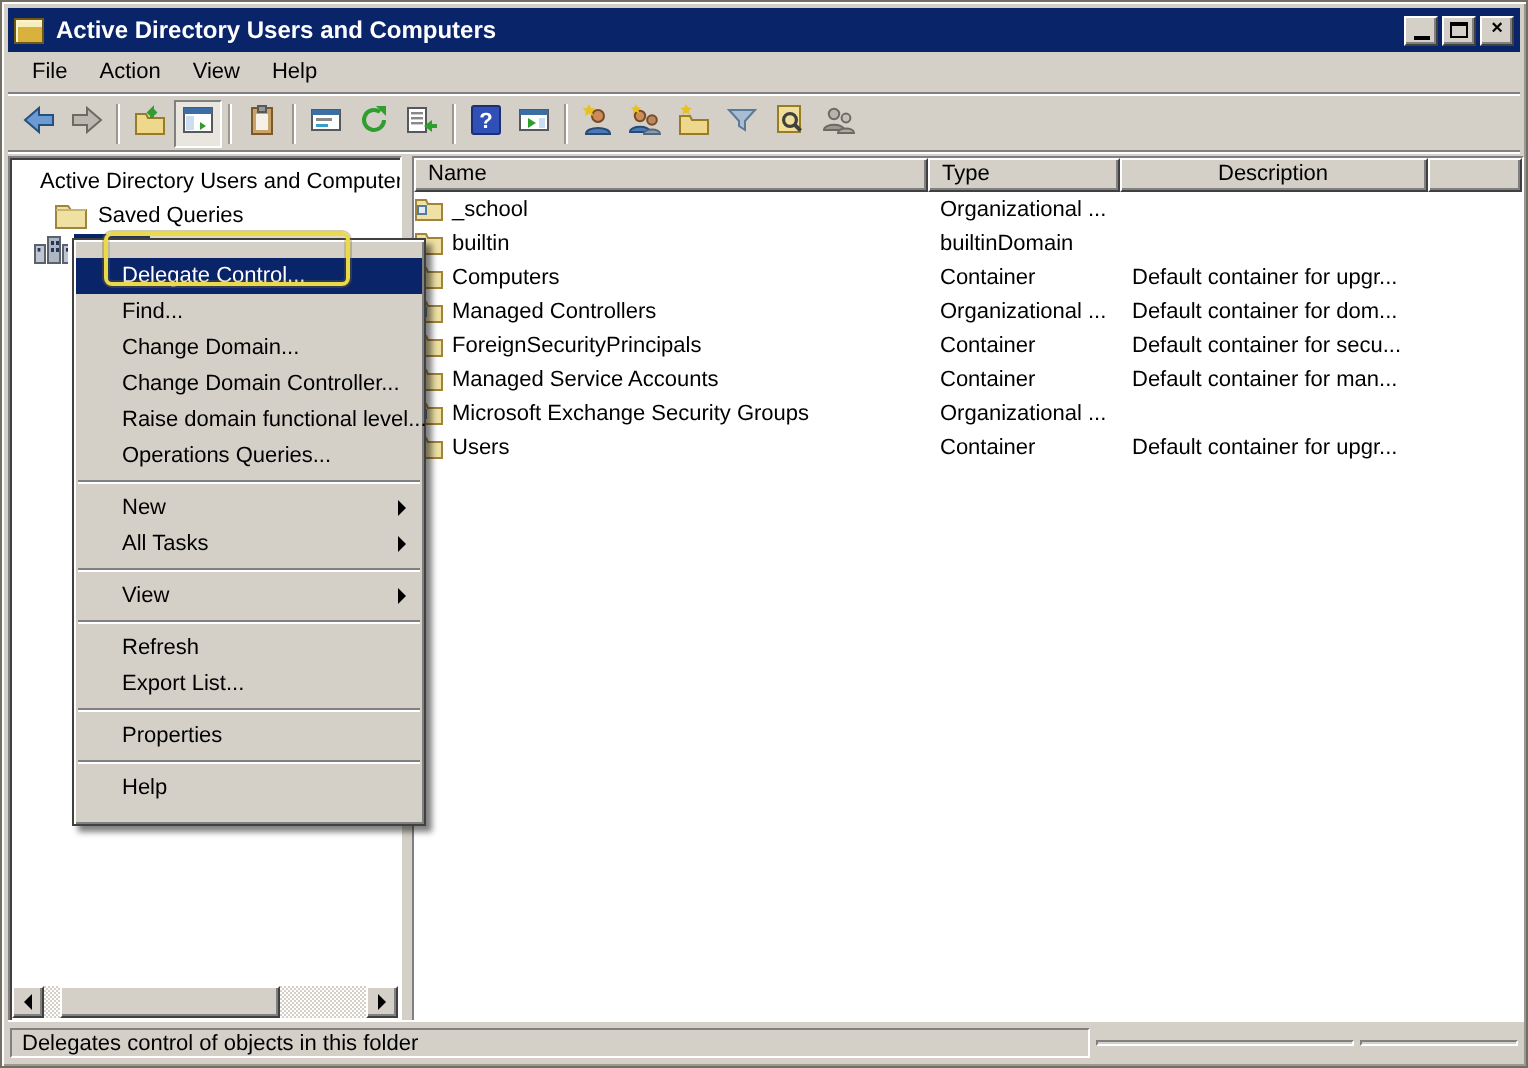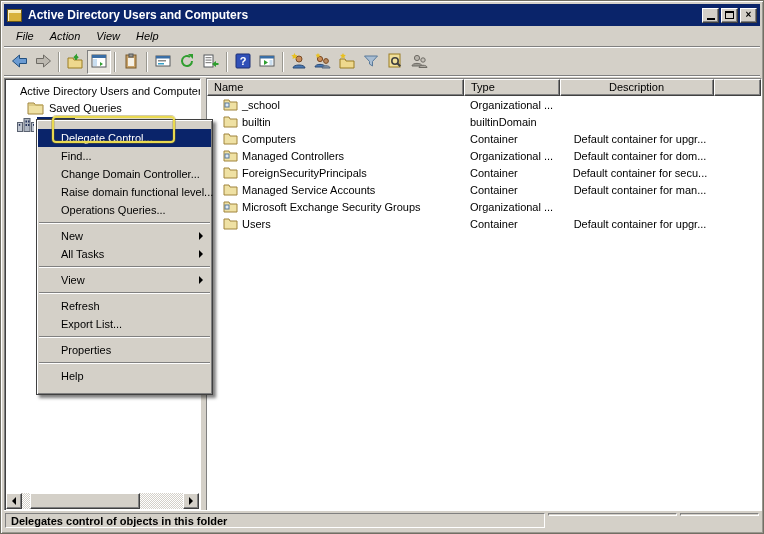--- a/index.html
+++ b/index.html
@@ -31,21 +31,20 @@
     font-size:10px; font-weight:bold; line-height:1; }
   .glyph-min { width:8px; height:2px; background:#000; margin-top:8px; }
   .glyph-max { width:9px; height:8px; border:1px solid #000; border-top:2px solid #000; }
 
   
   .menubar {
     position:absolute; left:3px; top:25px; right:3px; height:21px;
     display:flex; align-items:center; padding-left:4px;
     border-bottom:1px solid #808080; box-shadow:0 1px 0 #ffffff;
     background:#d4d0c8;
-    font-style:italic;
   }
   .menubar .mitem { padding:3px 8px; }
 
   
   .toolbar {
     position:absolute; left:3px; top:47px; right:3px; height:28px;
     display:flex; align-items:center; padding-left:3px;
     border-bottom:1px solid #808080; box-shadow:0 1px 0 #ffffff;
     background:#d4d0c8;
   }
@@ -84,23 +83,23 @@
   .hthumb { position:absolute; left:24px; width:110px; top:0; height:16px; background:#d4d0c8;
     border:1px solid; border-color:#ffffff #404040 #404040 #ffffff; box-shadow:inset -1px -1px 0 #808080; }
 
   
   .lheader { display:flex; height:17px; background:#d4d0c8; }
   .hcell { border:1px solid; border-color:#ffffff #404040 #404040 #ffffff; box-shadow:inset -1px -1px 0 #808080;
     padding:1px 4px 0 6px; background:#d4d0c8; overflow:hidden; white-space:nowrap; }
   .hc-name { width:257px; } .hc-type { width:96px; } .hc-desc { width:154px;padding-left:48px; } .hc-fill { flex:1; }
   .lrow { display:flex; height:17px; align-items:center; white-space:nowrap; }
   .lcell { overflow:hidden; flex:none; }
-  .lc-name { width:257px; display:flex; align-items:center; padding-left:16px; }
+  .lc-name { width:257px; display:flex; align-items:center; padding-left:0; }
   .lc-type { width:96px; padding-left:6px; }
-  .lc-desc { width:154px; padding-left:6px;text-align:center; }
+  .lc-desc { width:154px; padding-left:6px; }
   .licon { width:15px; height:13px; margin-right:4px; flex:none; display:inline-flex; }
 
   
   .ctxmenu {
     position:absolute; left:35px; top:118px; width:177px;
     background:#d4d0c8; border:1px solid #404040;
     box-shadow: inset 1px 1px 0 #ffffff, inset -1px -1px 0 #808080, 3px 3px 3px rgba(0,0,0,0.5);
     padding:9px 1px; z-index:50;
   }
   .mi { position:relative; height:18px; line-height:18px; padding-left:23px; white-space:nowrap; }
@@ -113,23 +112,22 @@
   .annotation {
     position:absolute; left:51px; top:115px; width:123px; height:27px;
     border:2px solid #e9d94f; border-radius:4px;
     box-shadow:0 0 0 1px rgba(130,110,20,0.35), inset 0 0 0 1px rgba(130,110,20,0.25);
     z-index:60; pointer-events:none;
   }
 
   
   .statusbar {
     position:absolute; left:3px; right:3px; bottom:3px; height:20px;
-    display:flex; align-items:flex-start; gap:3px; padding:2px 1px 1px 1px; background:#d4d0c8;
+    display:flex; align-items:center; gap:3px; padding:2px 1px 1px 1px; background:#d4d0c8;
     border-top:1px solid #ffffff;
-    font-weight:bold;
   }
   .spanel { border:1px solid; border-color:#808080 #ffffff #ffffff #808080; padding:1px 5px 0 5px; white-space:nowrap; overflow:hidden; }
   .sp-main { width:540px; } .sp-2 { width:129px; } .sp-3 { flex:1; }
 </style>
 </head>
 <body>
 
 <div class="window">
 
   <div class="titlebar">
@@ -422,20 +420,21 @@
           <span>Users</span>
         </div>
       <div class="lcell lc-type">Container</div>
       <div class="lcell lc-desc">Default container for upgr...</div>
     </div>
   </div>
 
   <div class="ctxmenu">
     <div class="mi hl">Delegate Control...</div>
     <div class="mi">Find...</div>
+    <div class="mi">Change Domain...</div>
     <div class="mi">Change Domain Controller...</div>
     <div class="mi">Raise domain functional level...</div>
     <div class="mi">Operations Queries...</div>
     <div class="msep"></div>
     <div class="mi"><span>New</span><span class="subarrow"></span></div>
     <div class="mi"><span>All Tasks</span><span class="subarrow"></span></div>
     <div class="msep"></div>
     <div class="mi"><span>View</span><span class="subarrow"></span></div>
     <div class="msep"></div>
     <div class="mi">Refresh</div>

